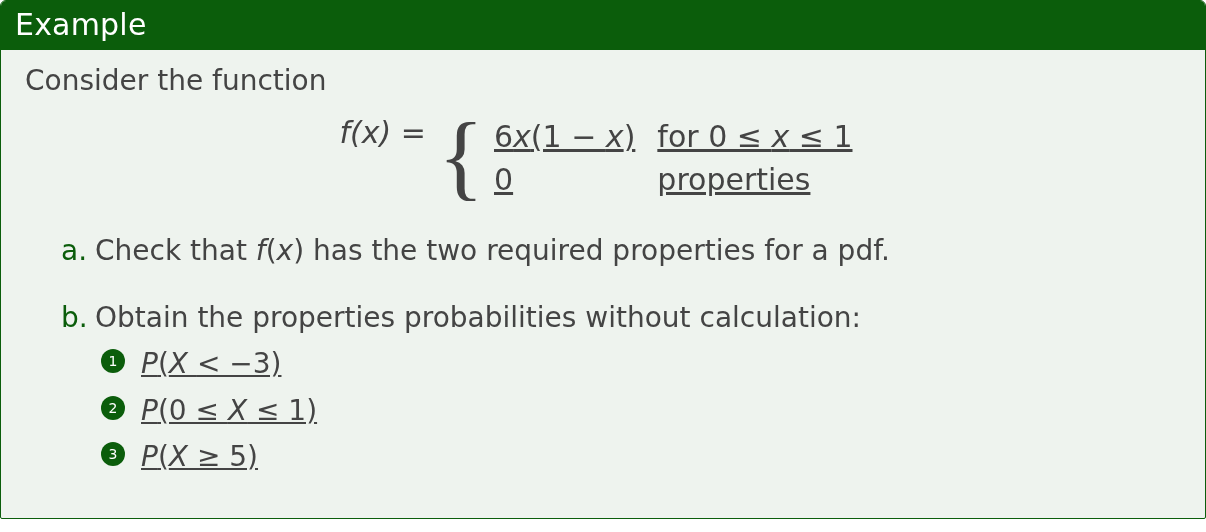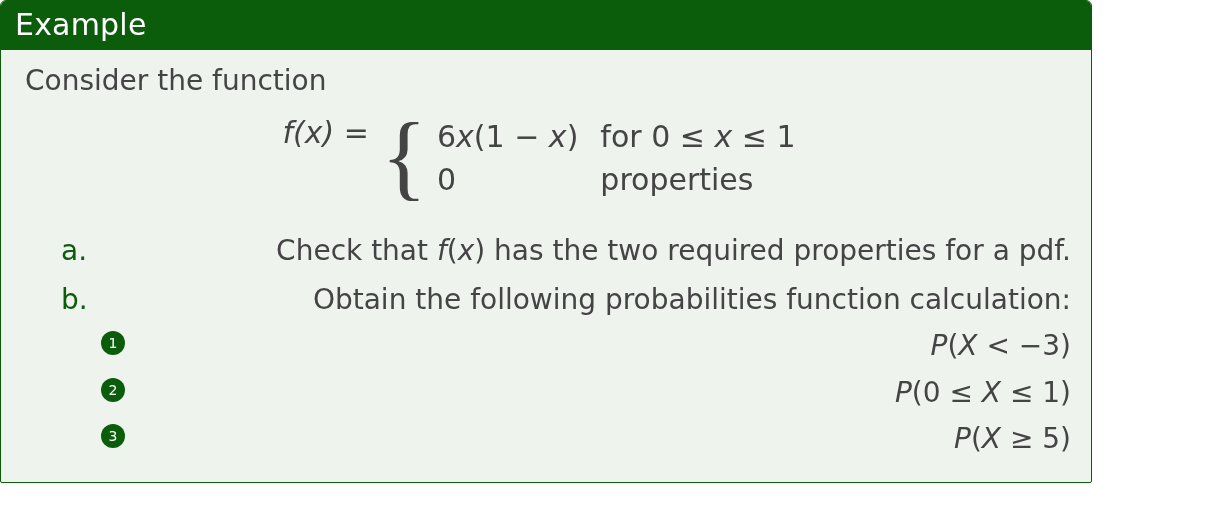--- a/index.html
+++ b/index.html
@@ -7,21 +7,21 @@
     padding: 0;
     background: #fff;
   }
   body {
     width: 1206px;
     height: 532px;
     font-family: "Segoe UI", "Helvetica Neue", "DejaVu Sans", Arial, sans-serif;
     color: #333;
   }
   .block {
-    width: 1092px;
+    width: 1206px;
     box-sizing: border-box;
     border: 1px solid #0b5d0b;
     border-radius: 6px 6px 2px 2px;
     overflow: hidden;
     background: #eef3ee;
   }
   .header {
     background: #0b5d0b;
     color: #fff;
     font-size: 30px;
@@ -57,41 +57,41 @@
     font-size: 96px;
     line-height: 0.7;
     font-family: "Cambria Math", "STIXGeneral", serif;
     margin-right: 6px;
     position: relative;
     top: -2px;
     color: #444;
   }
   table.cases {
     border-collapse: collapse;
+    text-decoration: underline;
   }
   table.cases td {
     padding: 4px 18px 4px 4px;
     text-align: left;
     white-space: nowrap;
     font-size: 30px;
   }
   .mi { font-style: italic; }
 
   ol.alpha {
     list-style: none;
     margin: 24px 0 0 0;
     padding: 0 0 0 36px;
     counter-reset: alpha;
   }
   ol.alpha > li {
     position: relative;
-    margin: 8px 0;
+    margin: 26px 0;
     padding-left: 34px;
     line-height: 1.45;
-    text-align: right;
   }
   ol.alpha > li::before {
     counter-increment: alpha;
     content: counter(alpha, lower-alpha) ".";
     position: absolute;
     left: 0;
     top: 0;
     color: #0b5d0b;
     font-weight: 400;
   }
@@ -100,20 +100,21 @@
     list-style: none;
     margin: 4px 0 0 0;
     padding: 0 0 0 6px;
     counter-reset: enum;
   }
   ol.enum > li {
     position: relative;
     margin: 6px 0;
     padding-left: 40px;
     font-style: italic;
+    text-decoration: underline;
   }
   ol.enum > li .upright { font-style: normal; }
   ol.enum > li::before {
     counter-increment: enum;
     content: counter(enum);
     position: absolute;
     left: 0;
     top: 5px;
     width: 24px;
     height: 24px;
@@ -158,21 +159,21 @@
             </table>
         </span>
       </span>
     </div>
 
     <ol class="alpha">
       <li>
         Check that <span class="mi">f</span>(<span class="mi">x</span>) has the two required properties for a pdf.
       </li>
       <li>
-        <span>Obtain the following probabilities function calculation:</span>
+        <span>Obtain the properties probabilities without calculation:</span>
         <ol class="enum">
           <li>P<span class="upright">(</span>X <span class="upright">&lt; −3)</span></li>
           <li>P<span class="upright">(0 ≤ </span>X<span class="upright"> ≤ 1)</span></li>
           <li>P<span class="upright">(</span>X<span class="upright"> ≥ 5)</span></li>
         </ol>
       </li>
     </ol>
 
   </div>
 </div>

